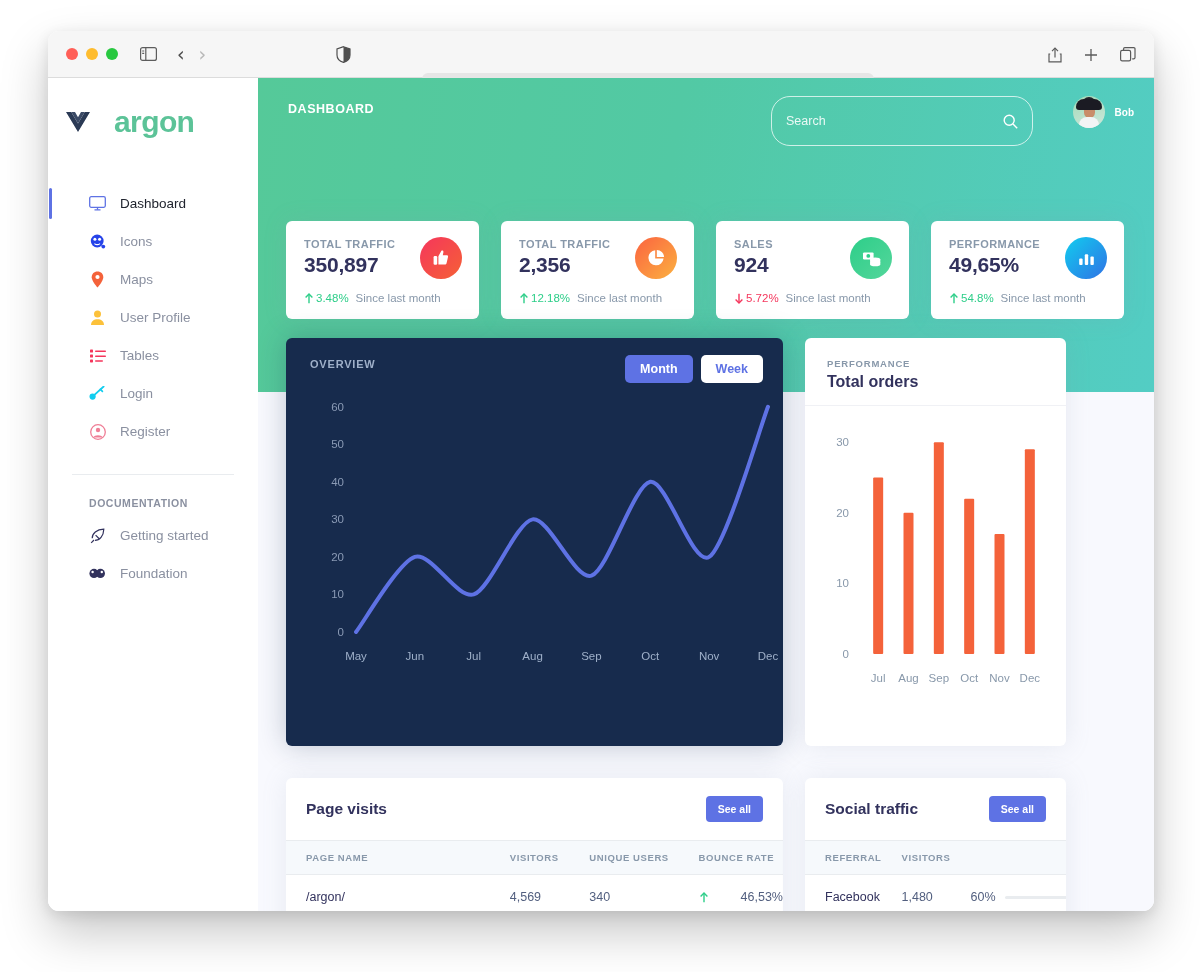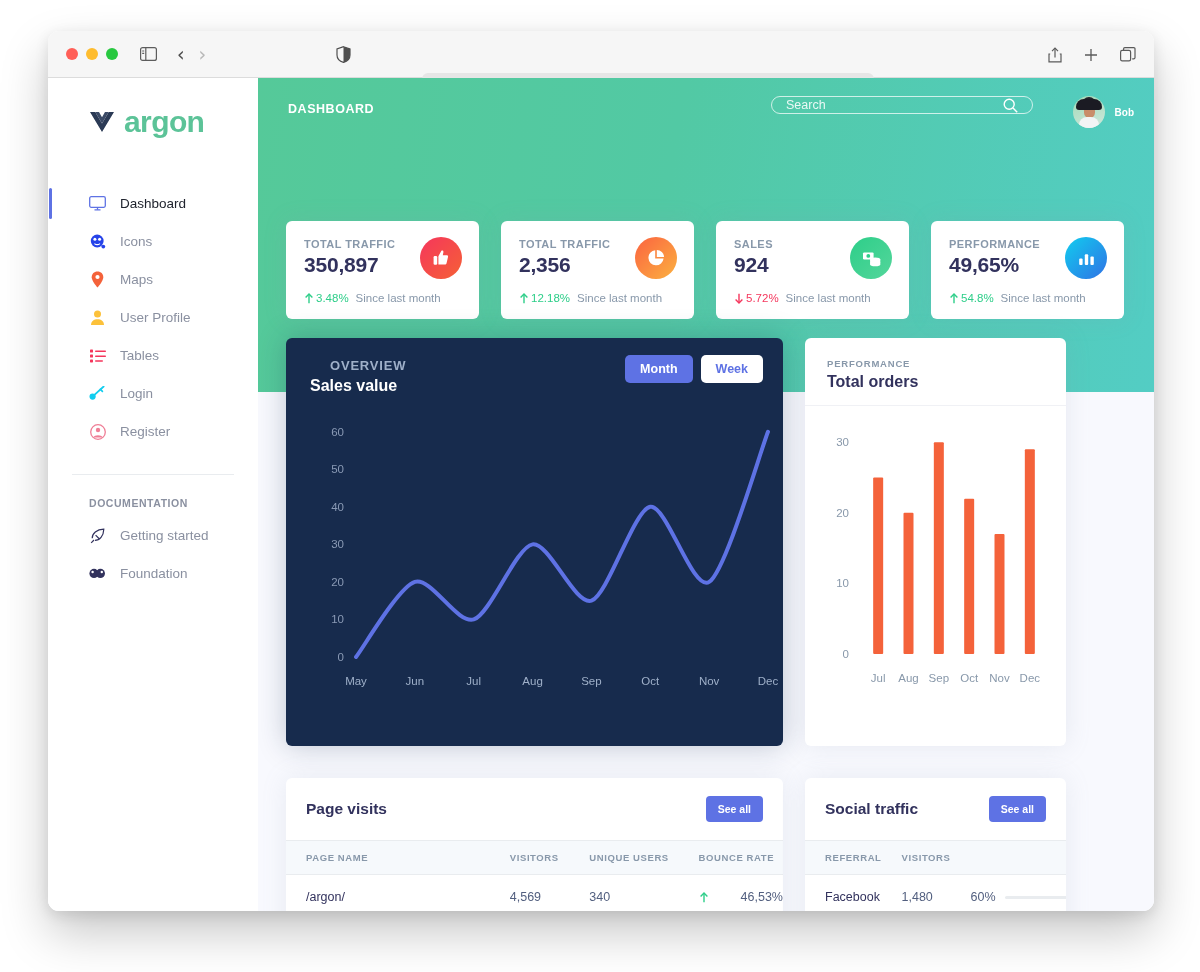--- a/index.html
+++ b/index.html
@@ -50,21 +50,21 @@
   .right-tools { position:absolute; right: 18px; top: 0; height:47px; display:flex; align-items:center; gap: 22px; color:#5a5a5a;}
 
   
   .page { position: relative; width: 1106px; height: 833px; background:#f8f9fe; overflow:hidden; }
 
   
   .sidebar {
     position:absolute; left:0; top:0; width:210px; height:833px;
     background:#fff; z-index: 5;
   }
-  .logo { display:flex; align-items:center; gap:9px; padding: 27px 0 0 41px; }
+  .logo { display:flex; align-items:center; gap:23px; padding: 27px 0 0 17px; }
   .logo-mark { width:26px; height:24px; }
   .logo-text { font-size:30px; font-weight:700; color:#5cc398; letter-spacing:-0.6px; font-family:"Liberation Sans", sans-serif;}
 
   .nav { margin-top: 46px; }
   .nav-item {
     position:relative; display:flex; align-items:center; height:37px;
     padding-left: 41px; gap: 14px; cursor:pointer;
   }
   .nav-item + .nav-item { margin-top: 1px; }
   .nav-item .ico { width:17px; height:17px; display:flex; align-items:center; justify-content:center; flex:0 0 17px;}
@@ -78,21 +78,21 @@
   .nav-caption { font-size:10.5px; letter-spacing:.55px; color:#8a90a0; font-weight:700; padding: 22px 0 8px 41px; }
 
   
   .hdr {
     position:absolute; left:210px; top:0; width:896px; height: 314px;
     background: linear-gradient(100deg, #55c999 0%, #52c9a4 45%, #53cdc4 100%);
   }
   .hdr-top { display:flex; align-items:center; height: 62px; padding: 0 30px 0 30px; }
   .brand { font-size:12.5px; font-weight:700; letter-spacing:.55px; color:#fff; }
   .search {
-    position:absolute; left: 513px; top: 18px; width:262px; height:18px;
+    position:absolute; left: 513px; top: 18px; width:262px; height:50px;
     border:1px solid rgba(255,255,255,.72); border-radius:19px;
     display:flex; align-items:center; padding: 0 14px;
   }
   .search input {
     flex:1; background:transparent; border:0; outline:none;
     color:#fff; font-size:12.5px; font-family:"Liberation Sans", sans-serif;
   }
   .search input::placeholder { color: rgba(255,255,255,.88); }
   .user { position:absolute; right: 20px; top: 18px; display:flex; align-items:center; gap:10px; }
   .avatar {
@@ -124,21 +124,21 @@
   .up { color:#2dce89; } .down { color:#f5365c; }
   .stat-foot .since { margin-left:4px; }
 
   
   .chart-dark {
     position:absolute; left:238px; top:260px; width:497px; height:408px;
     background:#172b4d; border-radius:6px; box-shadow: 0 0 28px rgba(23,43,77,.25);
     overflow:hidden;
   }
   .cd-head { padding: 20px 24px 0 24px; position:relative; }
-  .cd-eyebrow { font-size:13px; font-weight:700; letter-spacing:.8px; color:#9fb0c9; text-transform:uppercase;margin-left:20px;}
+  .cd-eyebrow { font-size:11px; font-weight:700; letter-spacing:.8px; color:#9fb0c9; text-transform:uppercase;}
   .cd-title { font-size:16px; font-weight:700; color:#fff; margin-top:4px;}
   .toggle { position:absolute; right:20px; top:17px; display:flex; gap:8px;margin-left:29px; }
   .pill { font-size:12.5px; font-weight:700; padding:7px 15px; border-radius:5px; cursor:pointer;}
   .pill.on { background:#5e72e4; color:#fff; }
   .pill.off { background:#fff; color:#5e72e4; }
 
   .chart-light {
     position:absolute; left:757px; top:260px; width:261px; height:408px;
     background:#fff; border-radius:6px; box-shadow: 0 0 26px rgba(136,152,170,.16);
     overflow:hidden;
@@ -470,21 +470,20 @@
               <span>54.8%</span>
             </span>
             <span class="since">Since last month</span>
           </div>
         </div>
       </div>
 
       <div class="chart-dark">
         <div class="cd-head">
           <div class="cd-eyebrow">OVERVIEW</div>
-          <div class="cd-title">Sales value</div>
           <div class="toggle">
             <div class="pill on">Month</div>
             <div class="pill off">Week</div>
           </div>
         </div>
         <svg id="line-svg" width="497" height="310" viewBox="0 0 497 310">
             <text x="58" y="266" fill="#8a9ab5" font-size="11.5" text-anchor="end" font-family="&quot;Liberation Sans&quot;, sans-serif">0</text>
             <text x="58" y="228.46153846153845" fill="#8a9ab5" font-size="11.5" text-anchor="end" font-family="&quot;Liberation Sans&quot;, sans-serif">10</text>
             <text x="58" y="190.9230769230769" fill="#8a9ab5" font-size="11.5" text-anchor="end" font-family="&quot;Liberation Sans&quot;, sans-serif">20</text>
             <text x="58" y="153.38461538461536" fill="#8a9ab5" font-size="11.5" text-anchor="end" font-family="&quot;Liberation Sans&quot;, sans-serif">30</text>

